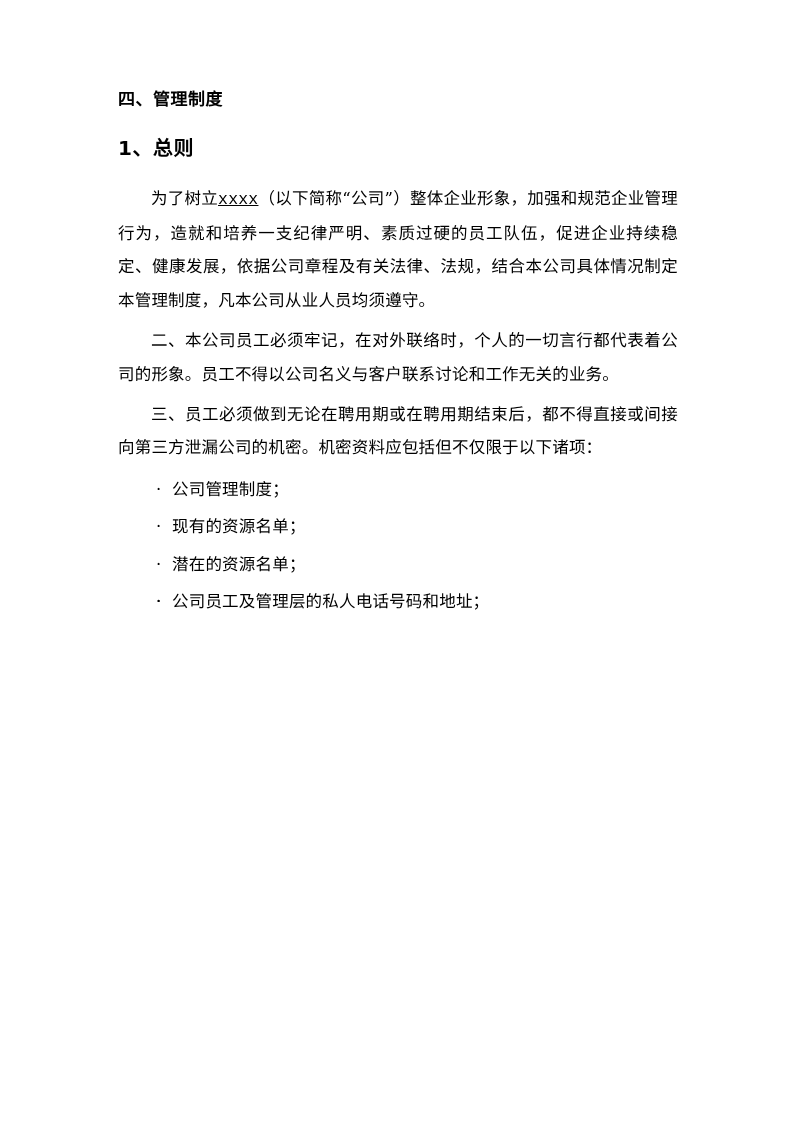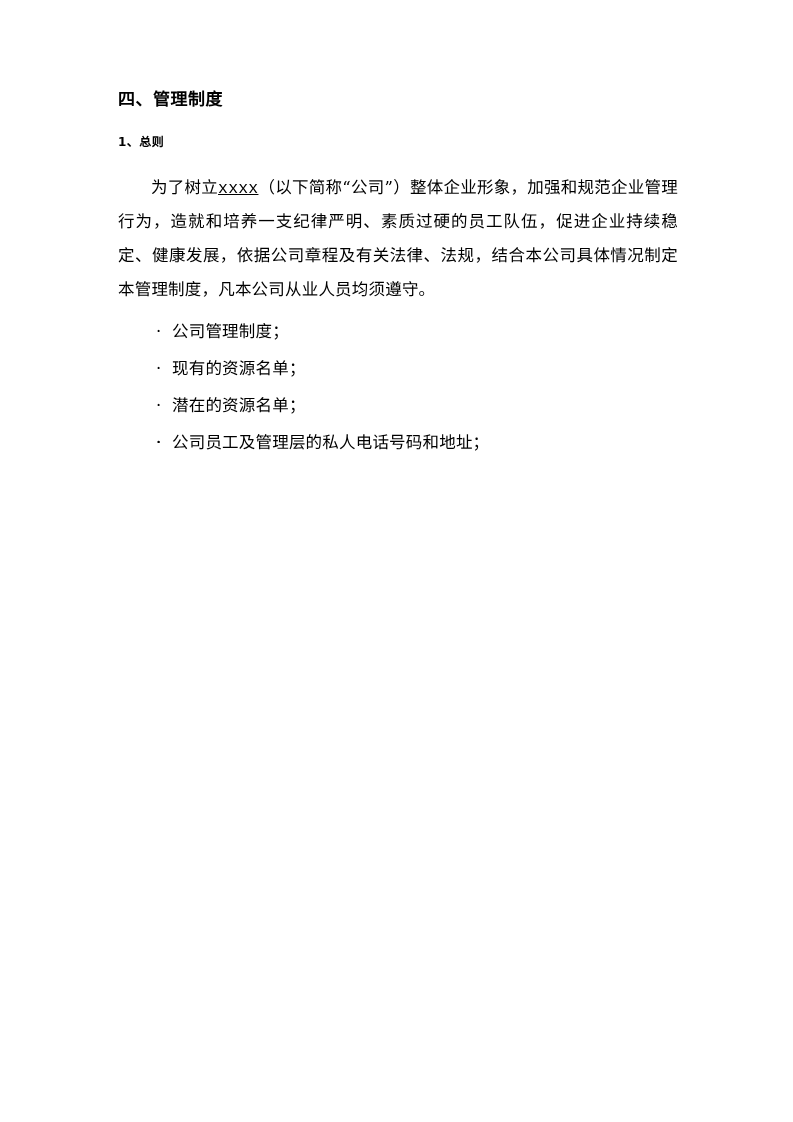--- a/index.html
+++ b/index.html
@@ -32,21 +32,21 @@
   h1.doc-heading {
     font-family: "DejaVu Sans", "Liberation Sans", sans-serif;
     font-size: 17px;
     font-weight: bold;
     margin: 0 0 22px 0;
     letter-spacing: 0.5px;
     line-height: 1.4;
   }
   h2.doc-subheading {
     font-family: "DejaVu Sans", "Liberation Sans", sans-serif;
-    font-size: 12px;
+    font-size: 20px;
     font-weight: bold;
     margin: 0 0 20px 0;
     letter-spacing: 0.5px;
     line-height: 1.4;
   }
   p.para {
     font-size: 16.5px;
     line-height: 2.05;
     margin: 0 0 6px 0;
     text-align: justify;
@@ -87,21 +87,23 @@
 
     <h1 class="doc-heading">四、管理制度</h1>
 
     <h2 class="doc-subheading">1、总则</h2>
 
     <p class="para">
       <span>为了树立</span><span class="underline">xxxx</span><span>（以下简称“公司”）整体企业形象，加强和规范企业管理行为，造就和培养一支纪律严明、素质过硬的员工队伍，促进企业持续稳定、健康发展，依据公司章程及有关法律、法规，结合本公司具体情况制定本管理制度，凡本公司从业人员均须遵守。</span>
     </p>
 
 
+    <p class="para">二、本公司员工必须牢记，在对外联络时，个人的一切言行都代表着公司的形象。员工不得以公司名义与客户联系讨论和工作无关的业务。</p>
 
+    <p class="para">三、员工必须做到无论在聘用期或在聘用期结束后，都不得直接或间接向第三方泄漏公司的机密。机密资料应包括但不仅限于以下诸项：</p>
 
     <ul class="bullet-list">
       <li>
         <span class="bullet-dot">·</span>
         <span>公司管理制度；</span>
       </li>
       <li>
         <span class="bullet-dot">·</span>
         <span>现有的资源名单；</span>
       </li>

